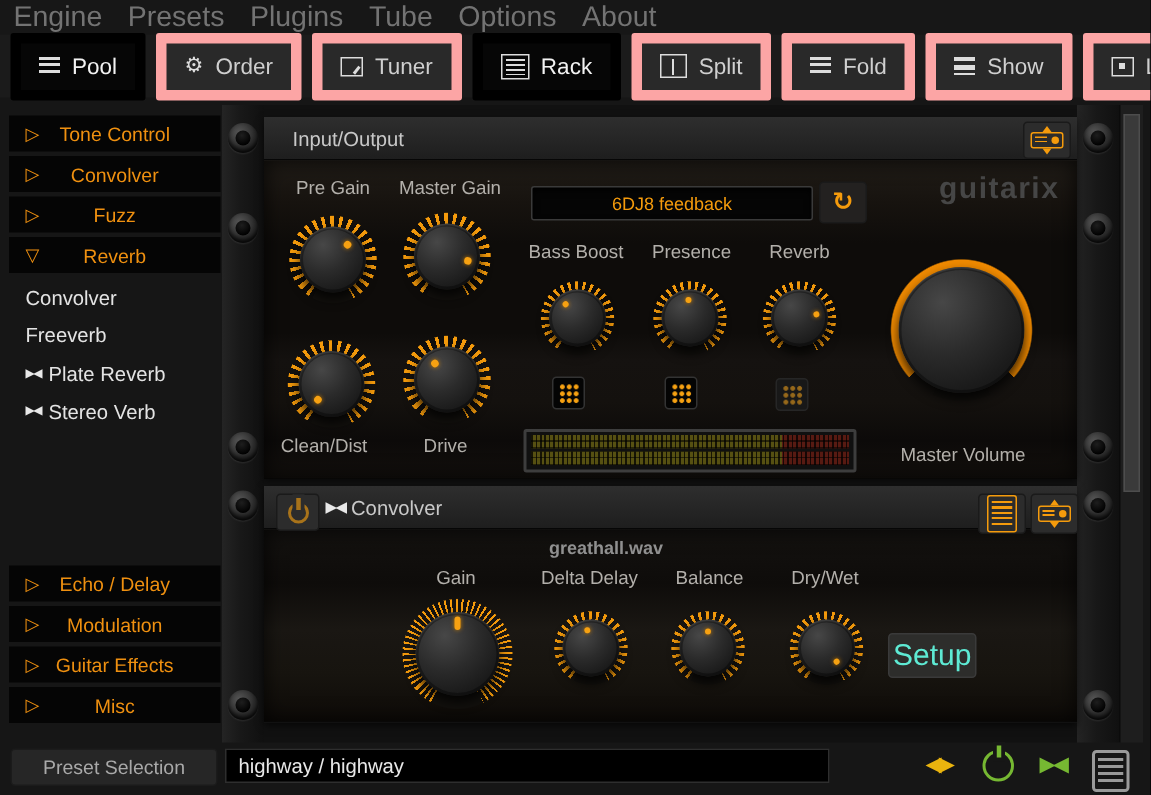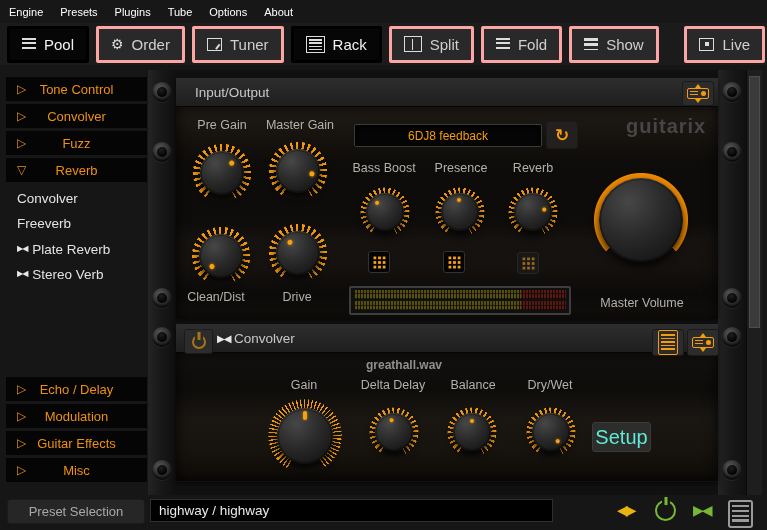--- a/index.html
+++ b/index.html
@@ -3,27 +3,27 @@
 <meta charset="utf-8">
 <style>
   html,body{margin:0;padding:0;background:#000;}
   #app{position:relative;width:767px;height:530px;background:#161616;overflow:hidden;
        font-family:"Liberation Sans","DejaVu Sans",sans-serif;-webkit-font-smoothing:antialiased;}
   .abs{position:absolute;}
 
   
   #menubar{position:absolute;left:0;top:0;width:767px;height:23px;background:#171717;
            display:flex;align-items:center;padding-left:9px;gap:17px;}
-  .menu-item{color:#ffffff;font-size:11px;cursor:default;}
+  .menu-item{color:#737373;font-size:19px;cursor:default;}
 
   
   #toolbar{position:absolute;left:0;top:23px;width:767px;height:42px;background:#1b1b1b;
            display:flex;align-items:center;padding:0 0 0 7px;}
   .tbtn{height:31px;display:inline-flex;align-items:center;gap:8px;padding:0 12px;margin-right:7px;
-        background:#292929;border:3px solid #fca5a5;border-radius:2px;color:#cfcfcf;font-size:15px;}
+        background:#292929;border:7px solid #fca5a5;border-radius:2px;color:#cfcfcf;font-size:15px;}
   .tbtn.active{background:#060606;color:#f2f2f2;border-color:#000;}
   .tbtn.live{margin-left:auto;margin-right:9px;}
   
   .ic-lines{width:14px;height:12px;background:repeating-linear-gradient(180deg,currentColor 0 2px,transparent 2px 4.3px);color:#ddd;}
   .ic-lines.thick{background:repeating-linear-gradient(180deg,currentColor 0 3px,transparent 3px 5.5px);}
   .ic-box{width:13px;height:11px;border:1.5px solid #ddd;position:relative;box-sizing:content-box;}
   .ic-box.rack{background:repeating-linear-gradient(180deg,#ddd 0 1.5px,transparent 1.5px 3.4px) content-box;padding:2px;}
   .ic-box.split{background:linear-gradient(90deg,transparent 0 44%,#ddd 44% 56%,transparent 56%) content-box;padding:1.5px;}
   .ic-box.tuner::after{content:"";position:absolute;left:55%;bottom:1px;width:1.5px;height:6px;background:#ddd;
                        transform:rotate(38deg);transform-origin:bottom;}

